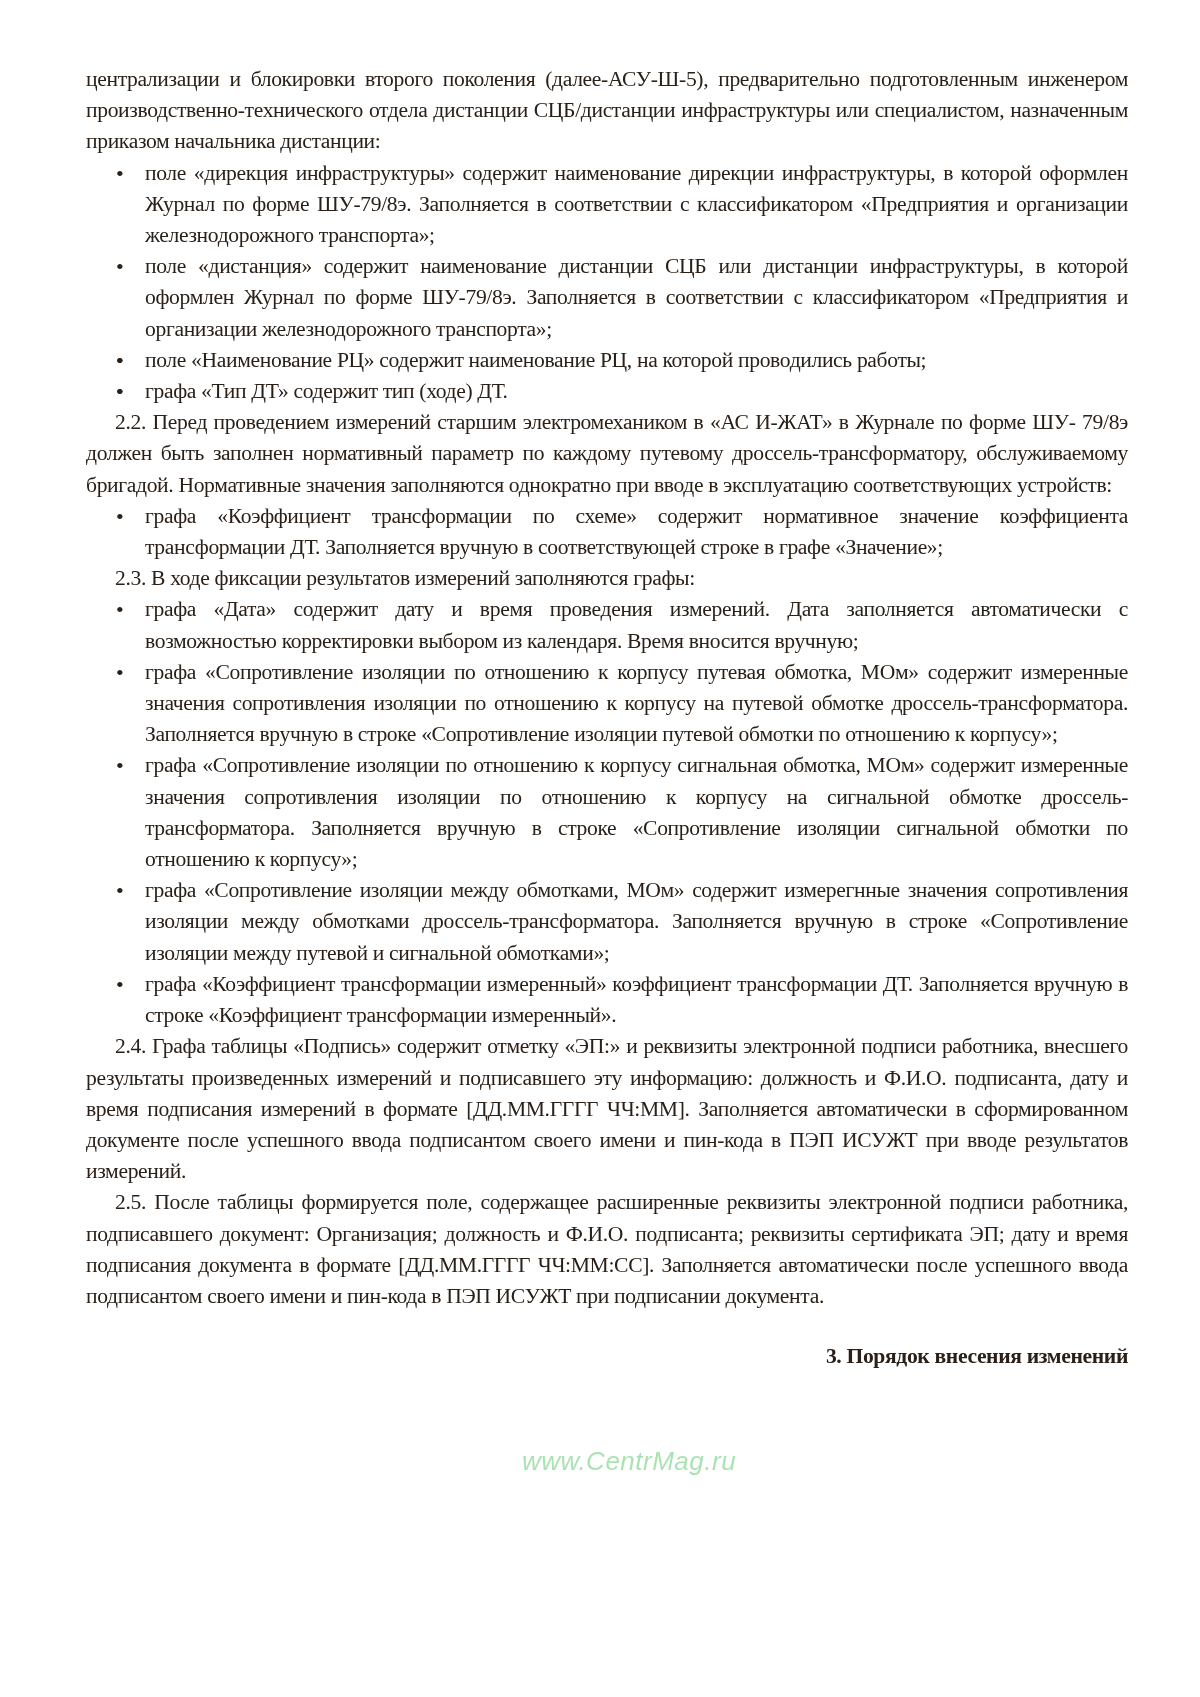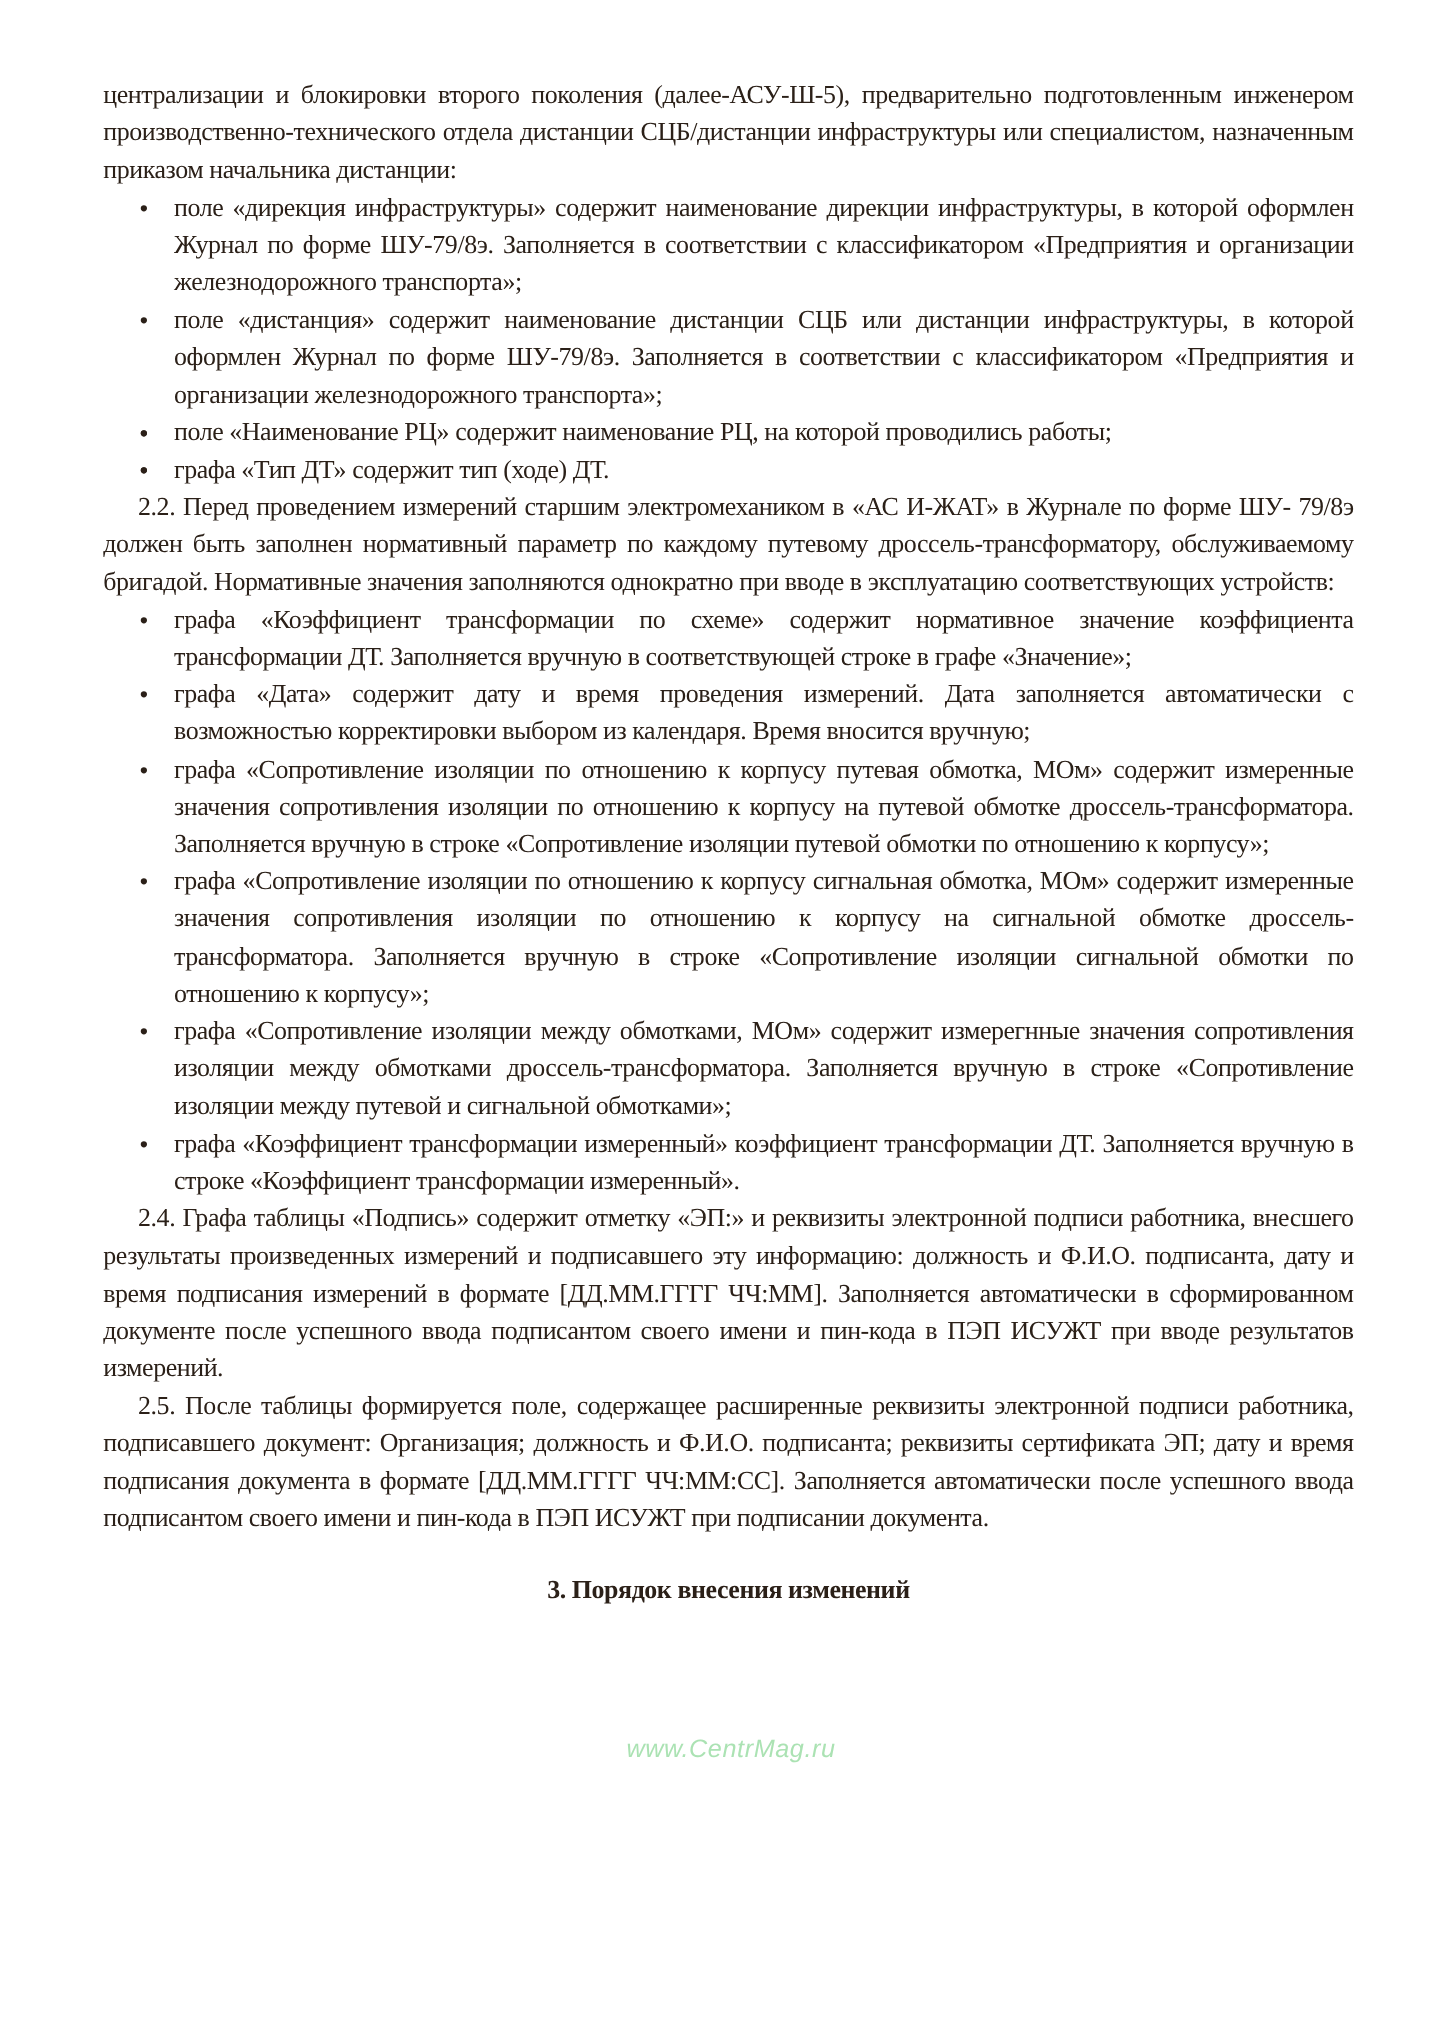--- a/index.html
+++ b/index.html
@@ -16,26 +16,26 @@
   .p { text-align: justify; margin: 0; }
   .p.indent { text-indent: 29px; }
   ul.bullets { list-style: none; margin: 0; padding: 0; }
   ul.bullets li {
     position: relative; padding-left: 59px; text-align: justify;
   }
   ul.bullets li .bullet {
     position: absolute; left: 30px; top: 0; font-size: 22px;
   }
   .section-title {
-    text-align: center; font-weight: bold; margin: 29px 0 28px 0;
+    text-align: right; font-weight: bold; margin: 29px 0 28px 0;
     font-size: 21.6px;
   }
   .watermark {
     position: absolute; left: 522px; top: 1446px;
-    font-family: "Liberation Sans", sans-serif; font-size: 21px;
+    font-family: "Liberation Sans", sans-serif; font-size: 26px;
     color: #8fd99a; opacity: 0.75; font-style: italic; letter-spacing: 0.5px;
     pointer-events: none;
   }
 </style>
 </head>
 <body>
 
 <div class="page">
   <p class="p">централизации и блокировки второго поколения (далее-АСУ-Ш-5), предварительно подготовленным инженером производственно-технического отдела дистанции СЦБ/дистанции инфраструктуры или специалистом, назначенным приказом начальника дистанции:</p>
 
@@ -47,20 +47,21 @@
     <li><span class="bullet">•</span></li>
     <li><span class="bullet">•</span><span>графа «Тип ДТ» содержит тип (ходе) ДТ.</span></li>
   </ul>
 
   <p class="p indent">2.2. Перед проведением измерений старшим электромехаником в «АС И-ЖАТ» в Журнале по форме ШУ- 79/8э должен быть заполнен нормативный параметр по каждому путевому дроссель-трансформатору, обслуживаемому бригадой. Нормативные значения заполняются однократно при вводе в эксплуатацию соответствующих устройств:</p>
 
   <ul class="bullets">
     <li><span class="bullet">•</span><span>графа «Коэффициент трансформации по схеме» содержит нормативное значение коэффициента трансформации ДТ. Заполняется вручную в соответствующей строке в графе «Значение»;</span></li>
   </ul>
 
+  <p class="p indent">2.3. В ходе фиксации результатов измерений заполняются графы:</p>
 
   <ul class="bullets">
     <li><span class="bullet">•</span><span>графа «Дата» содержит дату и время проведения измерений. Дата заполняется автоматически с возможностью корректировки выбором из календаря. Время вносится вручную;</span></li>
     <li><span class="bullet">•</span><span>графа «Сопротивление изоляции по отношению к корпусу путевая обмотка, МОм» содержит измеренные значения сопротивления изоляции по отношению к корпусу на путевой обмотке дроссель-трансформатора. Заполняется вручную в строке «Сопротивление изоляции путевой обмотки по отношению к корпусу»;</span></li>
     <li><span class="bullet">•</span><span>графа «Сопротивление изоляции по отношению к корпусу сигнальная обмотка, МОм» содержит измеренные значения сопротивления изоляции по отношению к корпусу на сигнальной обмотке дроссель-трансформатора. Заполняется вручную в строке «Сопротивление изоляции сигнальной обмотки по отношению к корпусу»;</span></li>
     <li><span class="bullet">•</span><span>графа «Сопротивление изоляции между обмотками, МОм» содержит измерегнные значения сопротивления изоляции между обмотками дроссель-трансформатора. Заполняется вручную в строке «Сопротивление изоляции между путевой и сигнальной обмотками»;</span></li>
     <li><span class="bullet">•</span><span>графа «Коэффициент трансформации измеренный» коэффициент трансформации ДТ. Заполняется вручную в строке «Коэффициент трансформации измеренный».</span></li>
   </ul>
 
   <p class="p indent">2.4. Графа таблицы «Подпись» содержит отметку «ЭП:» и реквизиты электронной подписи работника, внесшего результаты произведенных измерений и подписавшего эту информацию: должность и Ф.И.О. подписанта, дату и время подписания измерений в формате [ДД.ММ.ГГГГ ЧЧ:ММ]. Заполняется автоматически в сформированном документе после успешного ввода подписантом своего имени и пин-кода в ПЭП ИСУЖТ при вводе результатов измерений.</p>

